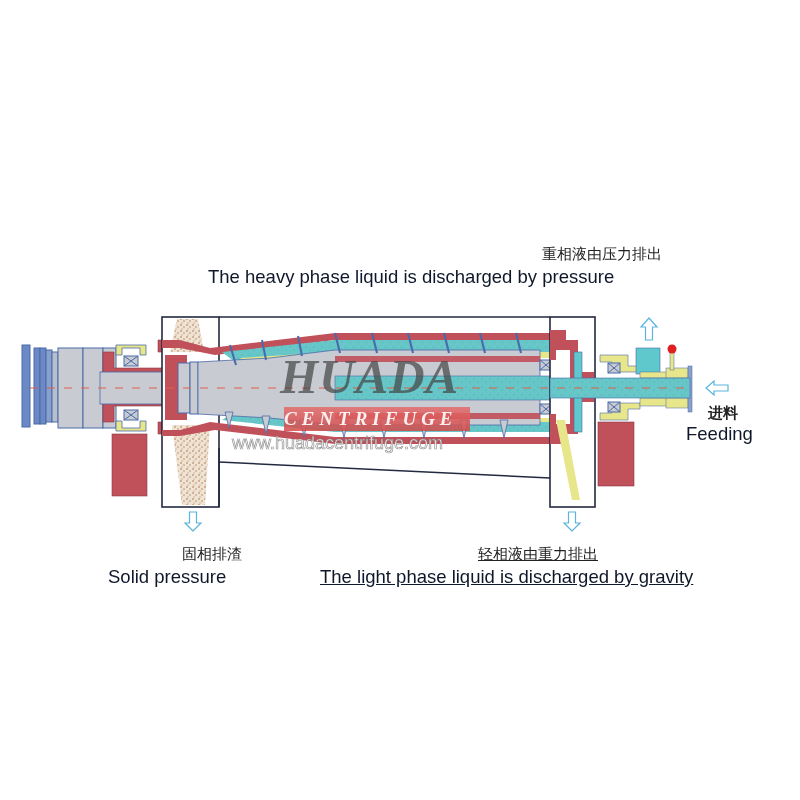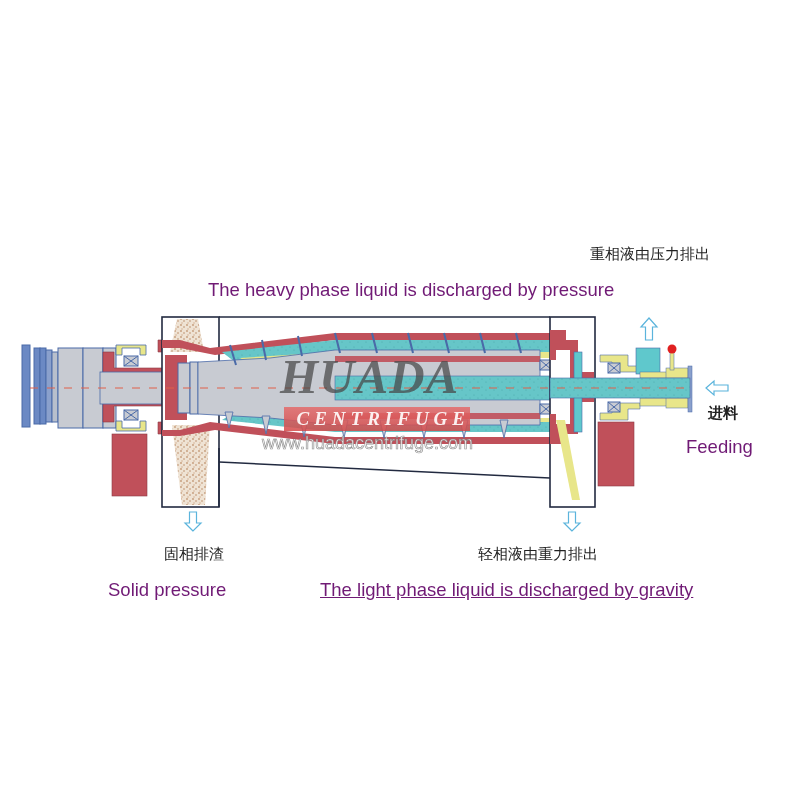--- a/index.html
+++ b/index.html
@@ -1,25 +1,25 @@
 <!DOCTYPE html>
 <html><head>
 <meta charset="utf-8">
 <style>
   html,body{margin:0;padding:0;background:#ffffff;}
   body{width:800px;height:800px;position:relative;overflow:hidden;font-family:"Liberation Sans","DejaVu Sans",sans-serif;}
   #diagram{position:absolute;left:0;top:0;width:800px;height:800px;}
   .lbl{position:absolute;color:#222;white-space:nowrap;font-family:"Liberation Sans","DejaVu Sans",sans-serif;}
   .cn{font-family:"DejaVu Sans",sans-serif;font-size:15px;color:#222;}
-  .en{font-size:18.5px;color:#701a75;margin-top:13px;}
-  .center{text-align:center;}
+  .en{font-size:18.5px;color:#0f172a;}
+  .center{text-align:right;}
   #wm-huada{position:absolute;left:280px;top:352px;font-family:"Liberation Serif","DejaVu Serif",serif;font-style:italic;font-weight:bold;font-size:49px;letter-spacing:1px;color:rgba(70,70,70,0.72);line-height:1;}
   #wm-band{position:absolute;left:284px;top:407px;width:186px;height:24px;background:linear-gradient(#e46a6a,#d34848);opacity:0.85;}
-  #wm-centrifuge{position:absolute;left:284px;top:407px;width:186px;text-align:right;font-family:"Liberation Serif","DejaVu Serif",serif;font-style:italic;font-weight:bold;font-size:19px;letter-spacing:5px;color:rgba(255,255,255,0.9);line-height:24px;}
-  #wm-url{position:absolute;left:262px;top:433px;font-size:18px;color:rgba(255,255,255,0.85);-webkit-text-stroke:0.7px rgba(120,120,120,0.8);letter-spacing:0px;}
+  #wm-centrifuge{position:absolute;left:284px;top:407px;width:186px;text-align:left;font-family:"Liberation Serif","DejaVu Serif",serif;font-style:italic;font-weight:bold;font-size:19px;letter-spacing:5px;color:rgba(255,255,255,0.9);line-height:24px;}
+  #wm-url{position:absolute;left:232px;top:433px;font-size:18px;color:rgba(255,255,255,0.85);-webkit-text-stroke:0.7px rgba(120,120,120,0.8);letter-spacing:0px;}
 </style>
 </head>
 <body>
 
 <svg id="diagram" viewBox="0 0 800 800" xmlns="http://www.w3.org/2000/svg">
   <defs>
     <pattern id="sand" width="6" height="6" patternUnits="userSpaceOnUse">
       <rect width="6" height="6" fill="#efe3d4"></rect>
       <circle cx="1" cy="1" r="0.9" fill="#c49a78"></circle>
       <circle cx="4" cy="3" r="0.8" fill="#b88a68"></circle>
@@ -178,23 +178,23 @@
 
     <path d="M572 531 L564 523 L568.5 523 L568.5 512 L575.5 512 L575.5 523 L580 523 Z"></path>
   </g>
 </svg>
 
 <div id="wm-band"></div>
 <div id="wm-huada">HUADA</div>
 <div id="wm-centrifuge">CENTRIFUGE</div>
 <div id="wm-url">www.huadacentrifuge.com</div>
 
-<div class="lbl cn" style="left:542px;top:245px;margin-left:48px;">重相液由压力排出</div>
+<div class="lbl cn" style="left:542px;top:245px;">重相液由压力排出</div>
 <div class="lbl en" style="left:208px;top:266px;">The heavy phase liquid is discharged by pressure</div>
 
 <div class="lbl cn" style="left:708px;top:404px;font-weight:bold;">进料</div>
 <div class="lbl en" style="left:686px;top:423px;">Feeding</div>
 
 <div class="lbl cn center" style="left:146px;top:545px;width:96px;">固相排渣</div>
 <div class="lbl en" style="left:108px;top:566px;">Solid pressure</div>
 
-<div class="lbl cn" style="left:478px;top:545px;">轻相液由重力排出</div>
+<div class="lbl cn" style="left:478px;top:545px;text-decoration:underline;">轻相液由重力排出</div>
 <div class="lbl en" style="left:320px;top:566px;text-decoration:underline;">The light phase liquid is discharged by gravity</div>
 
 </body></html>

